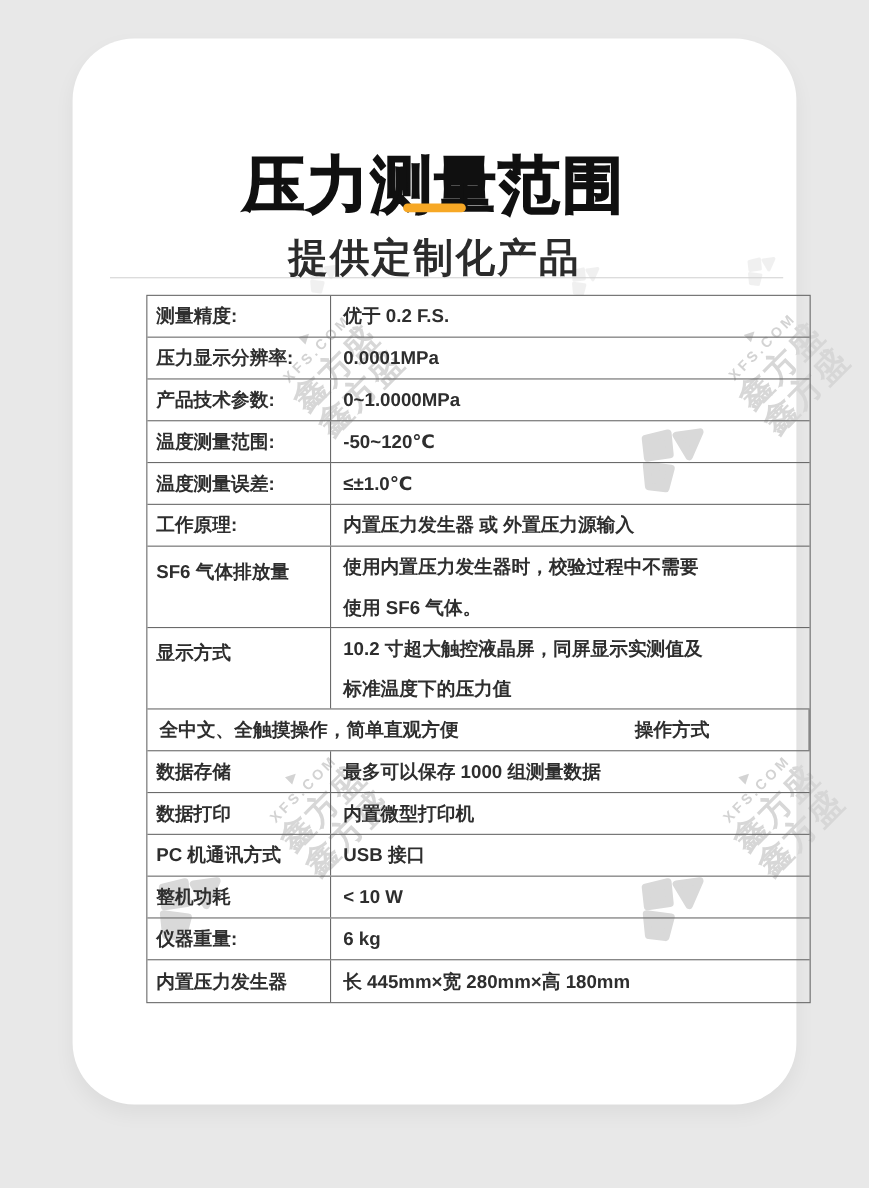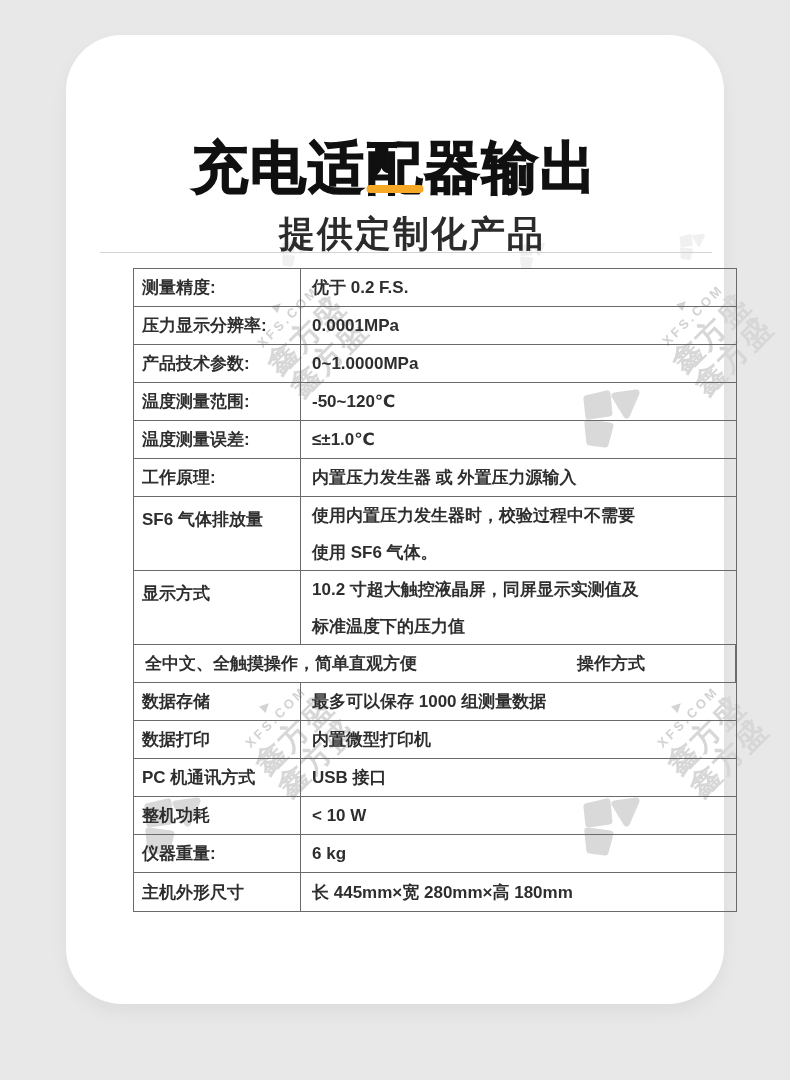--- a/index.html
+++ b/index.html
@@ -24,21 +24,21 @@
     z-index:3;
   }
   .title-divider{
     position:absolute;top:150px;left:50%;transform:translateX(-50%);
     width:57px;height:8px;border-radius:4px;background:var(--accent,#F7A825);
     z-index:3;
   }
   .page-subtitle{
     position:absolute;top:178px;left:0;width:100%;
     text-align:center;font-size:36px;line-height:42px;font-weight:600;
-    color:#2b2b2b;letter-spacing:2px;z-index:3;margin-left:17px;
+    color:#2b2b2b;letter-spacing:2px;z-index:3;
   }
   .faint-rule{
     position:absolute;left:34px;top:217px;width:612px;height:1px;
     background:#d4d4d4;z-index:1;
   }
   
   .spec-table{
     position:absolute;left:67px;top:233px;width:604px;
     border:1px solid var(--line,#6a6a6a);
     box-sizing:border-box;z-index:2;background:transparent;
@@ -145,21 +145,21 @@
         </g>
       </svg>
     <svg class="logo-mark logo7" width="62" height="64" viewBox="0 0 64 64">
         <g fill="#d9d9d9" stroke="#d9d9d9" stroke-width="7" stroke-linejoin="round">
           <polygon points="7,11 28,6 30,26 9,29"></polygon>
           <polygon points="36,8 58,5 48,28"></polygon>
           <polygon points="8,36 31,39 26,58 10,56"></polygon>
         </g>
       </svg>
 
-    <h1 class="page-title">充电适配器输出</h1>
+    <h1 class="page-title">压力测量范围</h1>
     <div class="title-divider"></div>
     <div class="page-subtitle">提供定制化产品</div>
     <div class="faint-rule"></div>
 
     <div class="spec-table">
         <div class="trow">
           <div class="cell lab">测量精度:</div>
           <div class="cell val">
             <div class="vline">优于 0.2 F.S.</div>
           </div>
@@ -238,21 +238,21 @@
             <div class="vline">&lt; 10 W</div>
           </div>
         </div>
         <div class="trow">
           <div class="cell lab">仪器重量:</div>
           <div class="cell val">
             <div class="vline">6 kg</div>
           </div>
         </div>
         <div class="trow">
-          <div class="cell lab">主机外形尺寸</div>
+          <div class="cell lab">内置压力发生器</div>
           <div class="cell val">
             <div class="vline">长 445mm×宽 280mm×高 180mm</div>
           </div>
         </div>
       </div>
 
   </div>
 </div>
 
 </body></html>

